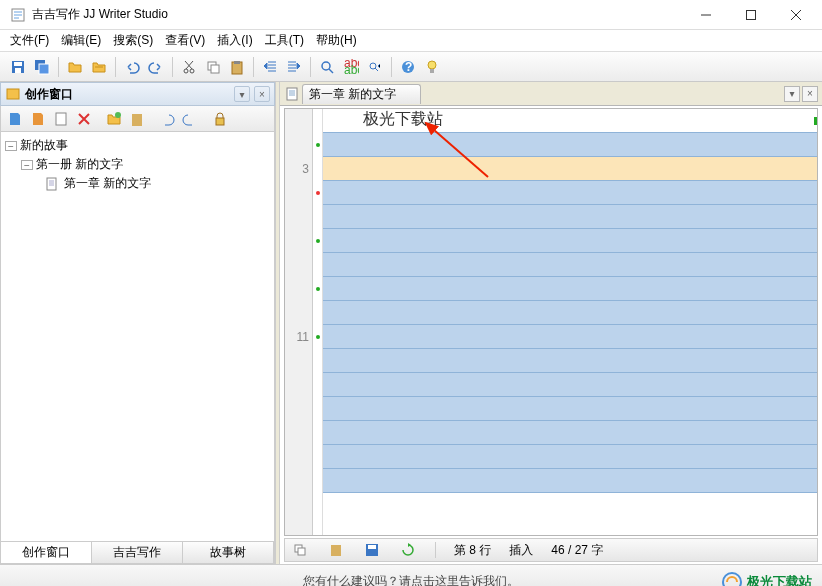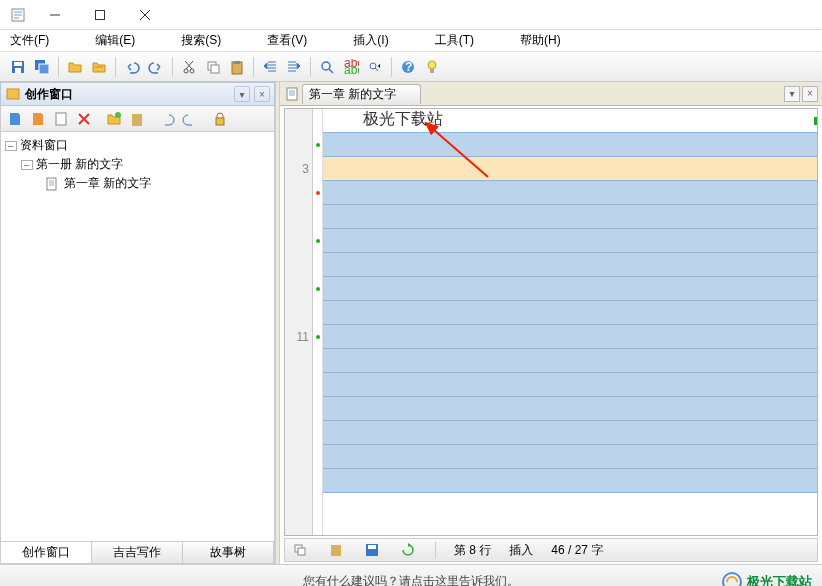--- a/index.html
+++ b/index.html
@@ -6,21 +6,21 @@
 body { width: 822px; height: 586px; background: #fff; overflow: hidden; position: relative; }
 
 
 .titlebar { height: 30px; background: #fff; border-bottom: 1px solid #ddd; display: flex; align-items: center; padding: 0 4px; }
 .titlebar .app-icon { width: 16px; height: 16px; margin: 0 6px; }
 .titlebar .title { flex: 1; color: #000; font-size: 12px; }
 .titlebar .winbtns { display: flex; }
 .titlebar .winbtn { width: 45px; height: 28px; display: flex; align-items: center; justify-content: center; color: #333; }
 
 
-.menubar { height: 22px; background: #fff; display: flex; align-items: center; padding: 0 4px; border-bottom: 1px solid #ddd; gap: 34px; }
+.menubar { height: 22px; background: #fff; display: flex; align-items: center; padding: 0 4px; border-bottom: 1px solid #ddd; }
 .menubar .menuitem { padding: 2px 6px; color: #000; cursor: default; }
 
 
 .toolbar { height: 30px; background: linear-gradient(#fdfdfd,#ececec); border-bottom: 1px solid #c9c9c9; display: flex; align-items: center; padding: 0 6px; }
 .tbtn { width: 22px; height: 22px; display: flex; align-items: center; justify-content: center; margin: 0 1px; border-radius: 2px; }
 .tsep { width: 1px; height: 20px; background: #ccc; margin: 0 4px; }
 
 
 .workspace { display: flex; height: calc(586px - 30px - 22px - 30px - 22px); }
 .sidepanel { width: 275px; display: flex; flex-direction: column; }
@@ -80,20 +80,21 @@
 </head>
 <body>
 
 <div class="titlebar">
   <span class="app-icon">
     <svg width="16" height="16">
         <rect x="2" y="2" width="12" height="12" fill="#fff" stroke="#888"></rect>
         <path d="M4 5h8M4 8h8M4 11h5" stroke="#6aa3e0"></path>
       </svg>
   </span>
+  <span class="title">吉吉写作 JJ Writer Studio</span>
   <div class="winbtns">
     <div class="winbtn">
         <svg width="10" height="10">
           <path d="M0 5h10" stroke="#333" stroke-width="1"></path>
         </svg>
       </div>
     <div class="winbtn">
         <svg width="10" height="10">
           <rect x="0.5" y="0.5" width="9" height="9" fill="none" stroke="#333"></rect>
         </svg>
@@ -280,21 +281,21 @@
       <div class="sbtn">
           <svg width="16" height="16">
             <rect x="4" y="7" width="8" height="7" fill="#e8c050" stroke="#a07020"></rect>
             <path d="M5 7V5a3 3 0 0 1 6 0v2" fill="none" stroke="#a07020"></path>
           </svg>
         </div>
     </div>
     <div class="tree">
       <div class="tree-item">
         <span class="expand">−</span>
-        <span>资料窗口</span>
+        <span>新的故事</span>
       </div>
       <div class="tree-item indent1">
         <span class="expand">−</span>
         <span>第一册 新的文字</span>
       </div>
       <div class="tree-item indent2">
         <span class="icon">
             <svg width="14" height="14">
               <rect x="2" y="1" width="9" height="12" fill="#fff" stroke="#888"></rect>
               <path d="M4 4h5M4 6h5M4 8h5" stroke="#aac"></path>

